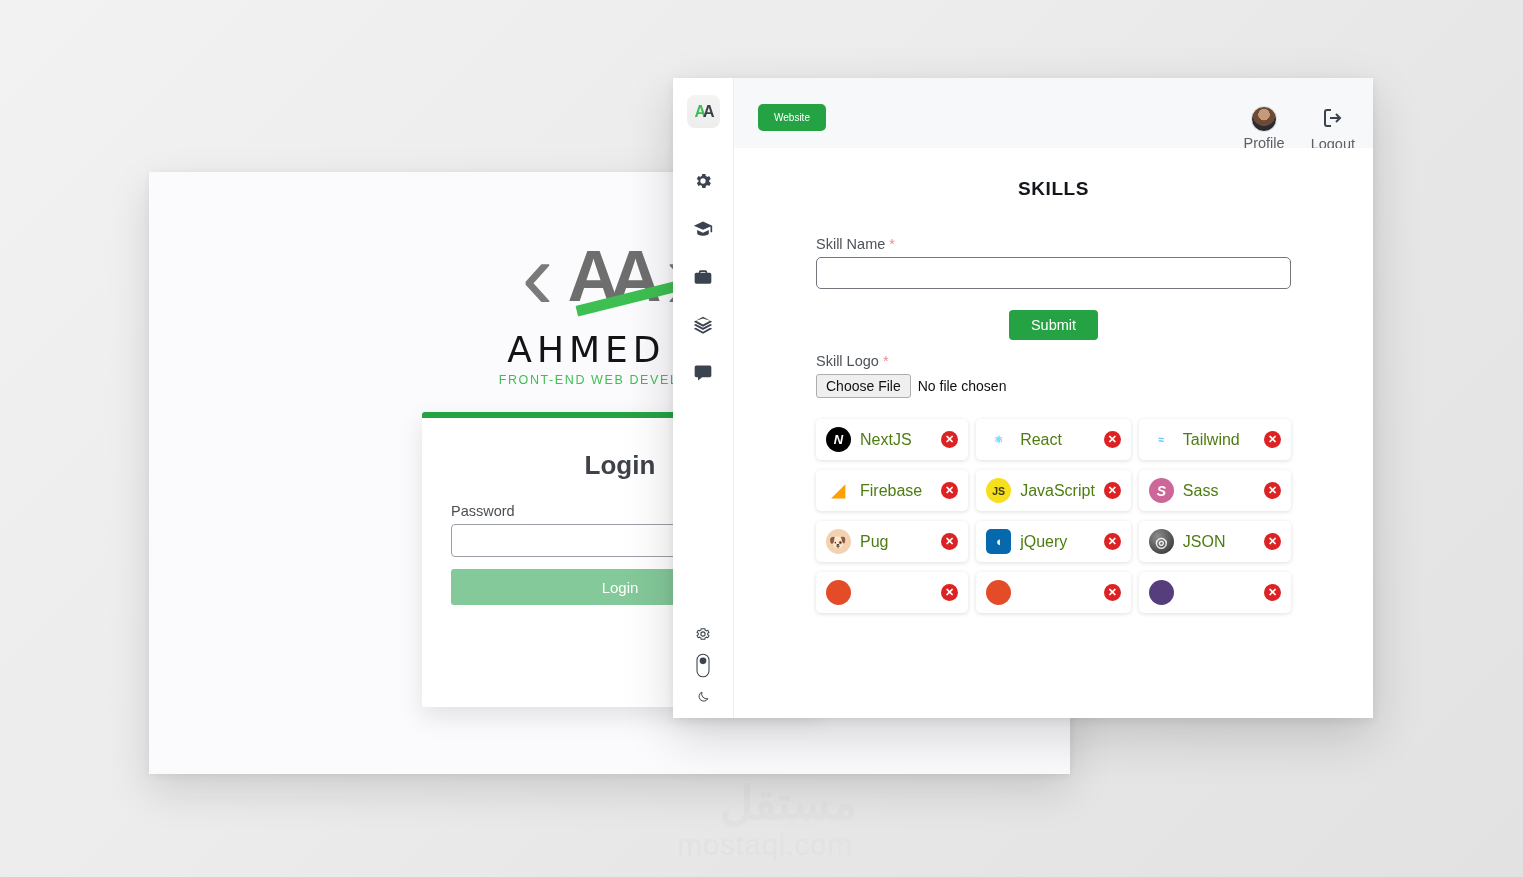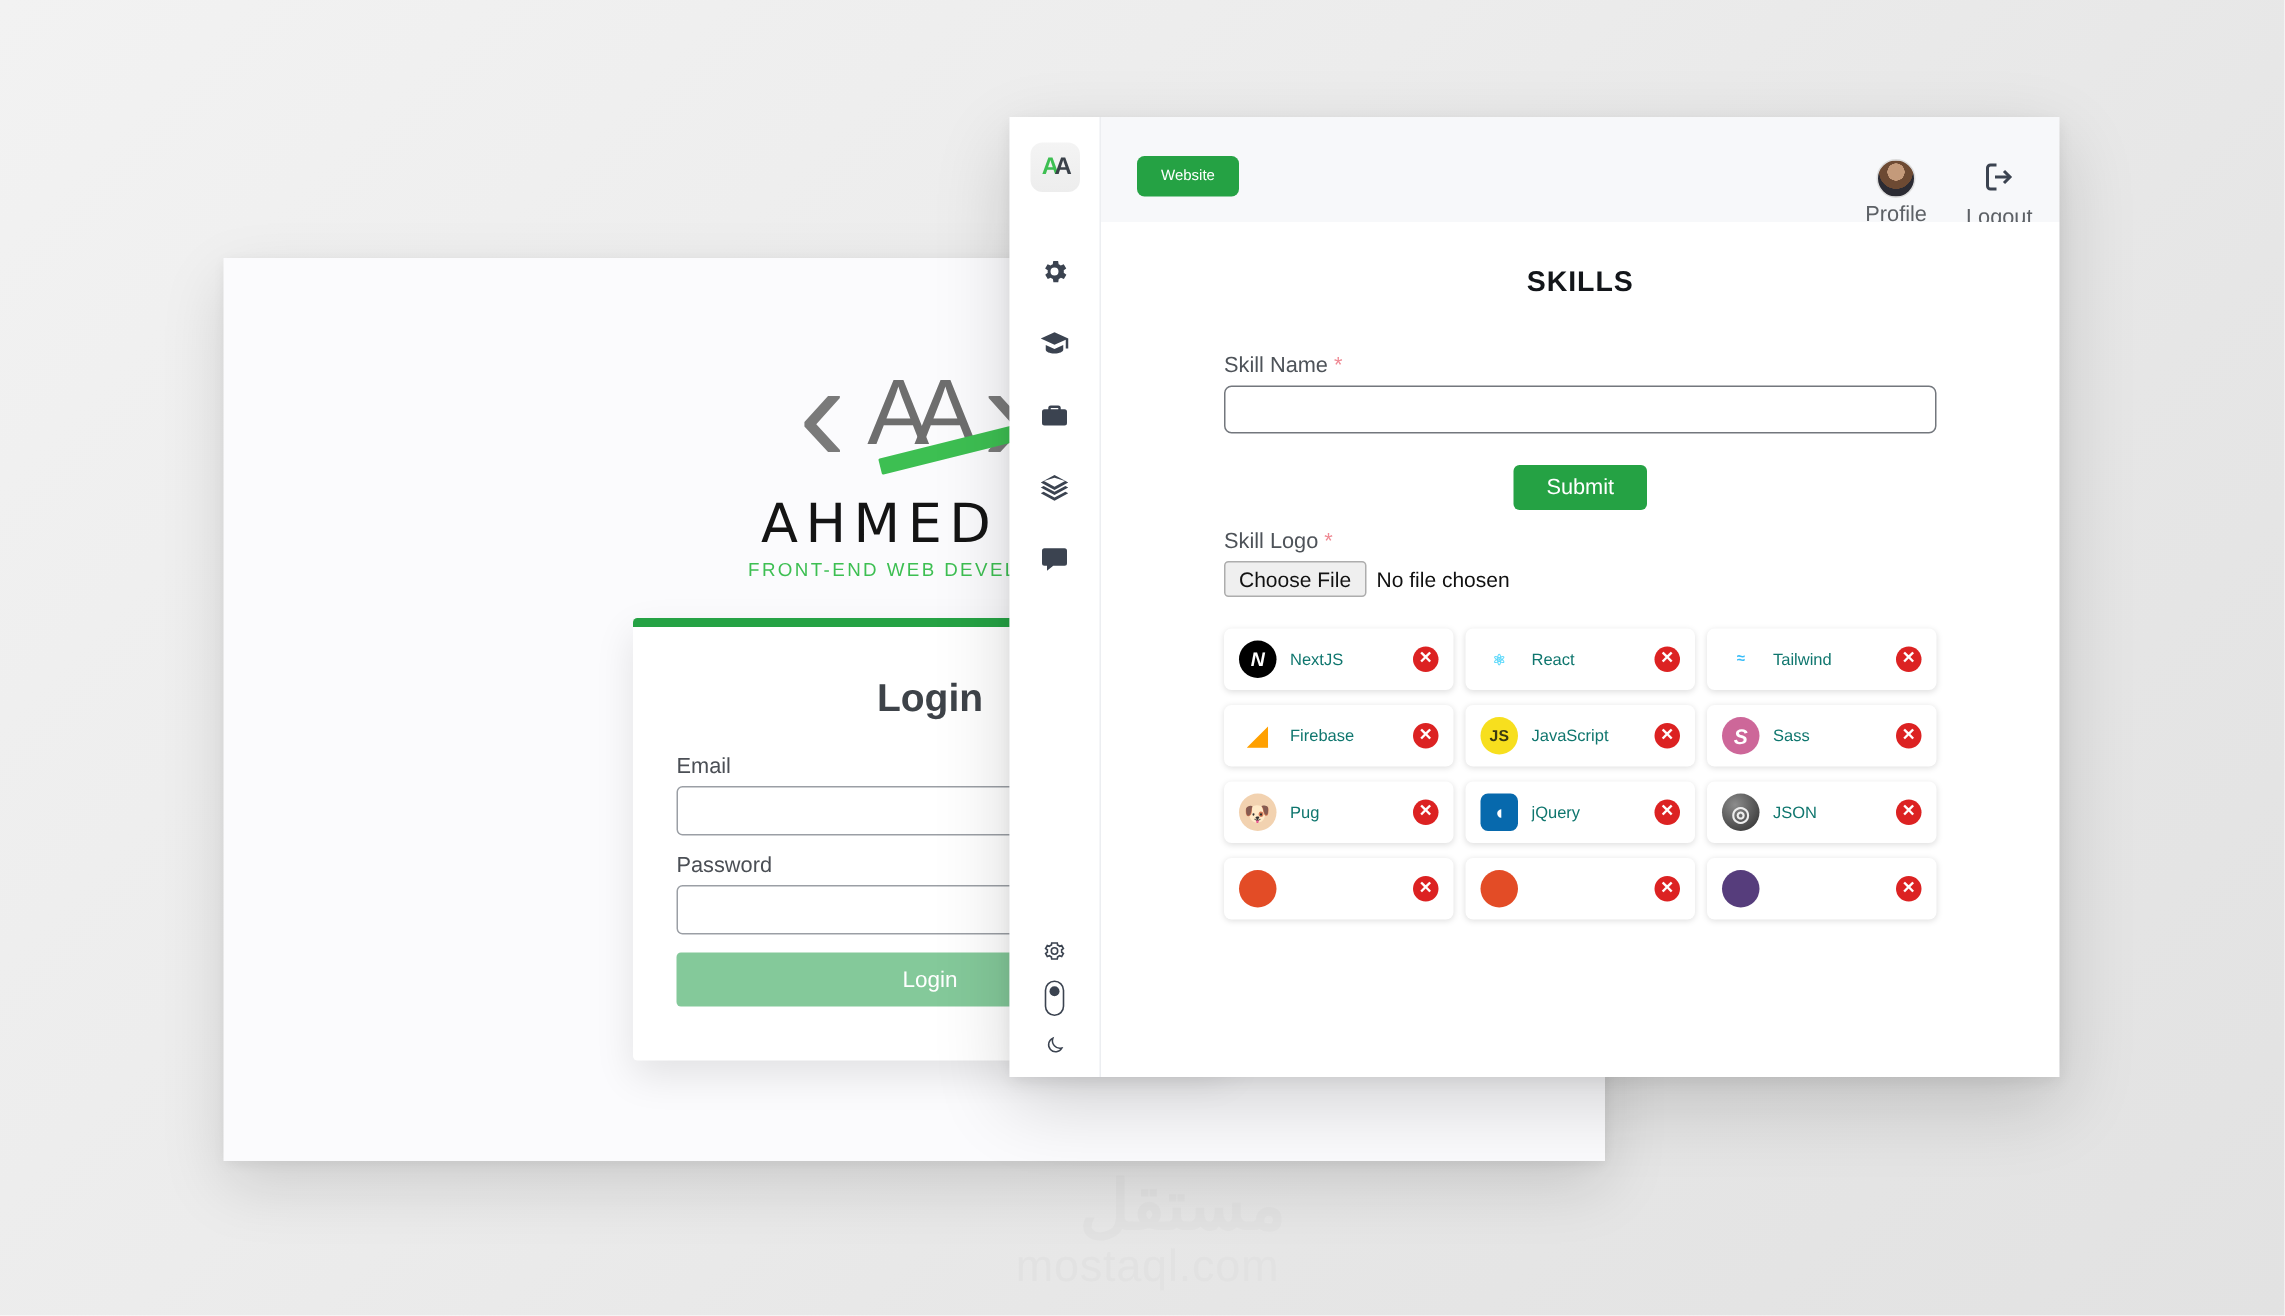--- a/index.html
+++ b/index.html
@@ -56,21 +56,21 @@
   .logo-mark {
     position: relative;
     display: flex; align-items: center; justify-content: center;
     height: 98px;
   }
   .logo-angle {
     font-size: 96px; font-weight: 300; color: #7a7a7a;
     line-height: 1; font-family: "Liberation Sans", sans-serif;
   }
   .logo-aa {
-    font-size: 62px; font-weight: 400; color: #6e6e6e;
+    font-size: 72px; font-weight: 700; color: #6e6e6e;
     letter-spacing: -10px; line-height: 1;
     margin: 0 14px;
   }
   .logo-slash {
     position: absolute;
     left: 52px; top: 56px;
     width: 188px; height: 11px;
     background: #3dbf52;
     transform: rotate(-14deg);
     border-radius: 1px;
@@ -248,21 +248,21 @@
     gap: 9px;
   }
   .skill-logo {
     width: 25px; height: 25px; flex: none;
     border-radius: 50%;
     display: flex; align-items: center; justify-content: center;
     font-size: 10px; font-weight: 700;
     overflow: hidden;
   }
   .skill-name {
-    flex: 1; font-size: 11px; color: #0f766e;
+    flex: 1; font-size: 16px; color: #4d7c0f;
     white-space: nowrap; overflow: hidden;
   }
   .skill-remove {
     width: 17px; height: 17px; flex: none;
     border-radius: 50%; background: #dc2222;
     color: #fff; font-size: 11px; font-weight: 700;
     display: flex; align-items: center; justify-content: center;
     cursor: pointer; line-height: 1;
   }
 
@@ -298,24 +298,20 @@
     </div>
     <div class="logo-name">AHMED A</div>
     <div class="logo-sub">FRONT-END WEB DEVELOPER</div>
   </div>
 
   <div id="login-card">
     <div class="accent"></div>
     <div class="card-inner">
       <div id="login-title">Login</div>
 
-      <div class="field-block">
-        <label class="field-label">Email</label>
-        <input class="field-input" type="text" placeholder="" style="">
-      </div>
 
       <div class="field-block">
         <label class="field-label">Password</label>
         <input class="field-input" type="password" placeholder="" style="">
       </div>
 
       <button id="login-submit">Login</button>
     </div>
   </div>
 </div>

